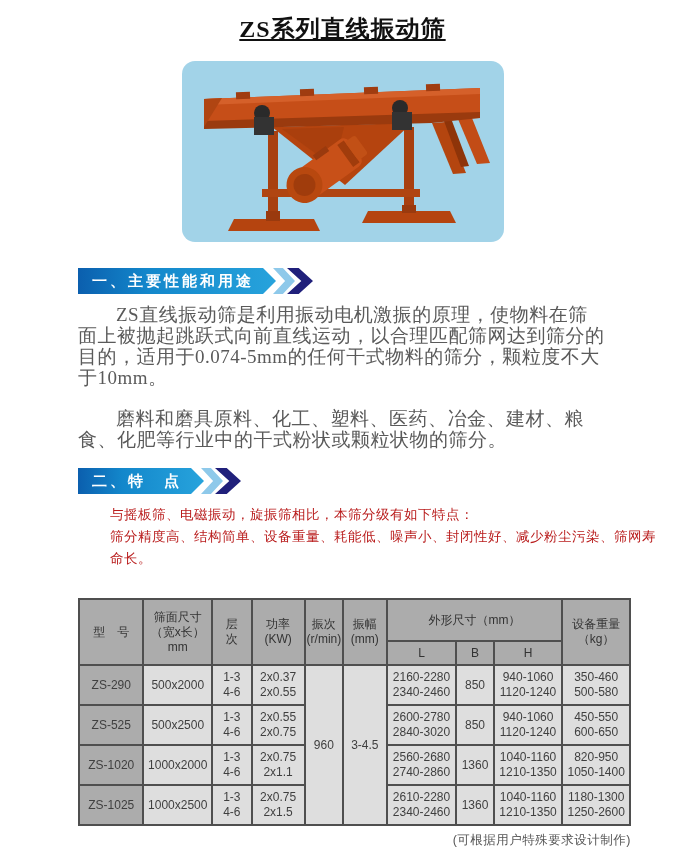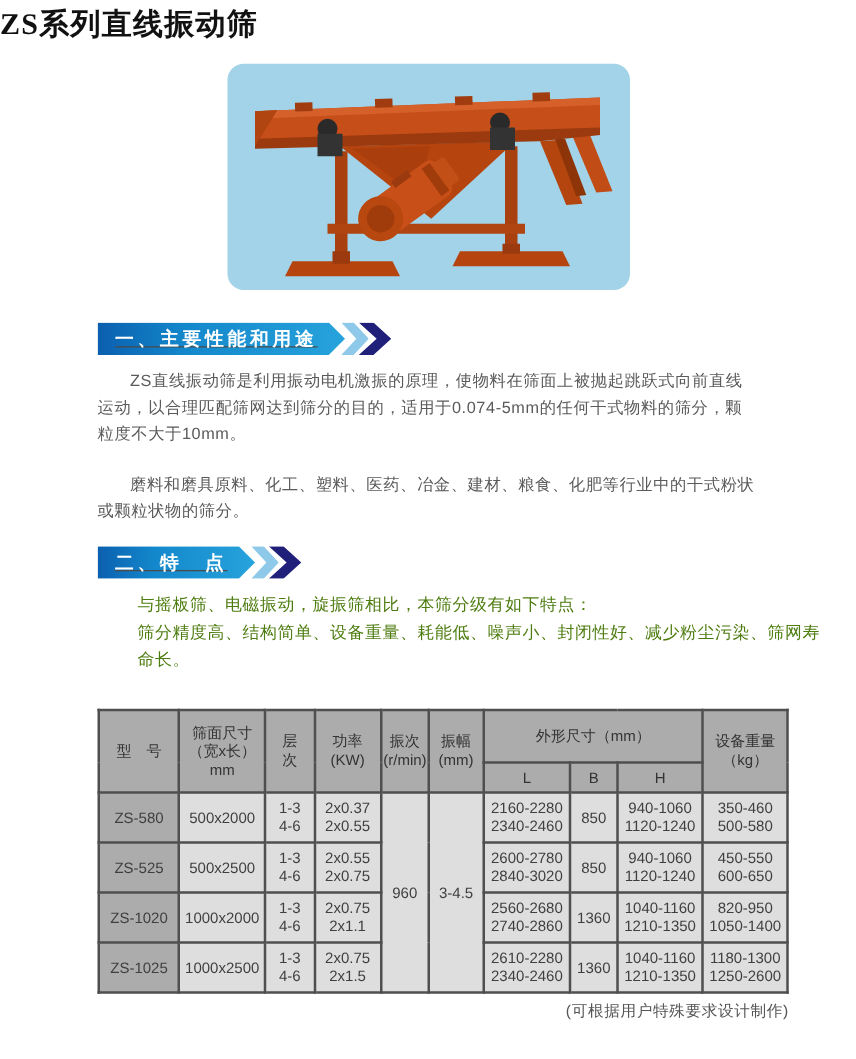--- a/index.html
+++ b/index.html
@@ -7,46 +7,46 @@
     width:685px;height:847px;
     font-family:"Liberation Sans",sans-serif;
     color:#4a4a4a;
     position:relative;
     overflow:hidden;
   }
   .page{width:685px;height:847px;position:relative;}
 
   
   .title{
-    text-align:left;
+    text-align:center;
     font-family:"Liberation Serif","DejaVu Serif",serif;
     font-weight:bold;
     font-size:24px;
     color:#111;
-    padding-top:3px;
+    padding-top:13px;
     letter-spacing:1px;
+    text-decoration:underline;
   }
 
   
   .photo-wrap{
     width:322px;height:181px;
     margin:16px auto 0 auto;
     background:#a2d3e8;
     border-radius:13px;
     position:relative;
     overflow:hidden;
   }
   .photo-wrap svg{display:block;}
 
   
   .banner{
     display:flex;align-items:center;
     margin:0 0 0 78px;
     height:26px;
-    text-decoration:underline;
   }
   .banner-label{
     height:26px;
     display:flex;align-items:center;
     background:linear-gradient(90deg,#0b5fae 0%,#1387cb 35%,#27a3dc 100%);
     color:#fff;
     font-weight:bold;
     font-size:15px;
     letter-spacing:3px;
     padding:0 22px 0 14px;
@@ -56,31 +56,32 @@
   .chev{
     display:inline-block;height:26px;
     clip-path:polygon(0 0,45% 0,100% 50%,45% 100%,0 100%,55% 50%);
   }
   .chev-light{width:22px;background:#8ec9ea;margin-left:-3px;}
   .chev-dark{width:26px;background:#20207b;margin-left:-8px;}
 
   
   .para{
     margin:10px 80px 0 78px;
-    font-size:13px;
+    font-size:19px;
     line-height:21px;
     color:#5a5a5a;
     text-indent:2em;
     letter-spacing:0.5px;
+    font-family:Liberation Serif, serif;
   }
   .feature-line{
     margin:0 24px 0 110px;
     font-size:13.5px;
     line-height:22px;
-    color:#4d7c0f;
+    color:#b91c1c;
     letter-spacing:0.5px;
   }
 
   .gap-s{height:10px;} .gap-m{height:18px;} .gap-l{height:26px;}
 
   
   table.spec{
     border-collapse:collapse;
     margin-left:78px;
     width:553px;
@@ -227,21 +228,21 @@
 （kg）</th>
       </tr>
       <tr class="h2">
         <th>L</th>
         <th>B</th>
         <th>H</th>
       </tr>
     </thead>
     <tbody>
       <tr>
-        <td class="model">ZS-580</td>
+        <td class="model">ZS-290</td>
         <td>500x2000</td>
         <td>1-3
 4-6</td>
         <td>2x0.37
 2x0.55</td>
         <td rowspan="4">960</td>
         <td rowspan="4">3-4.5</td>
         <td>2160-2280
 2340-2460</td>
         <td>850</td>

